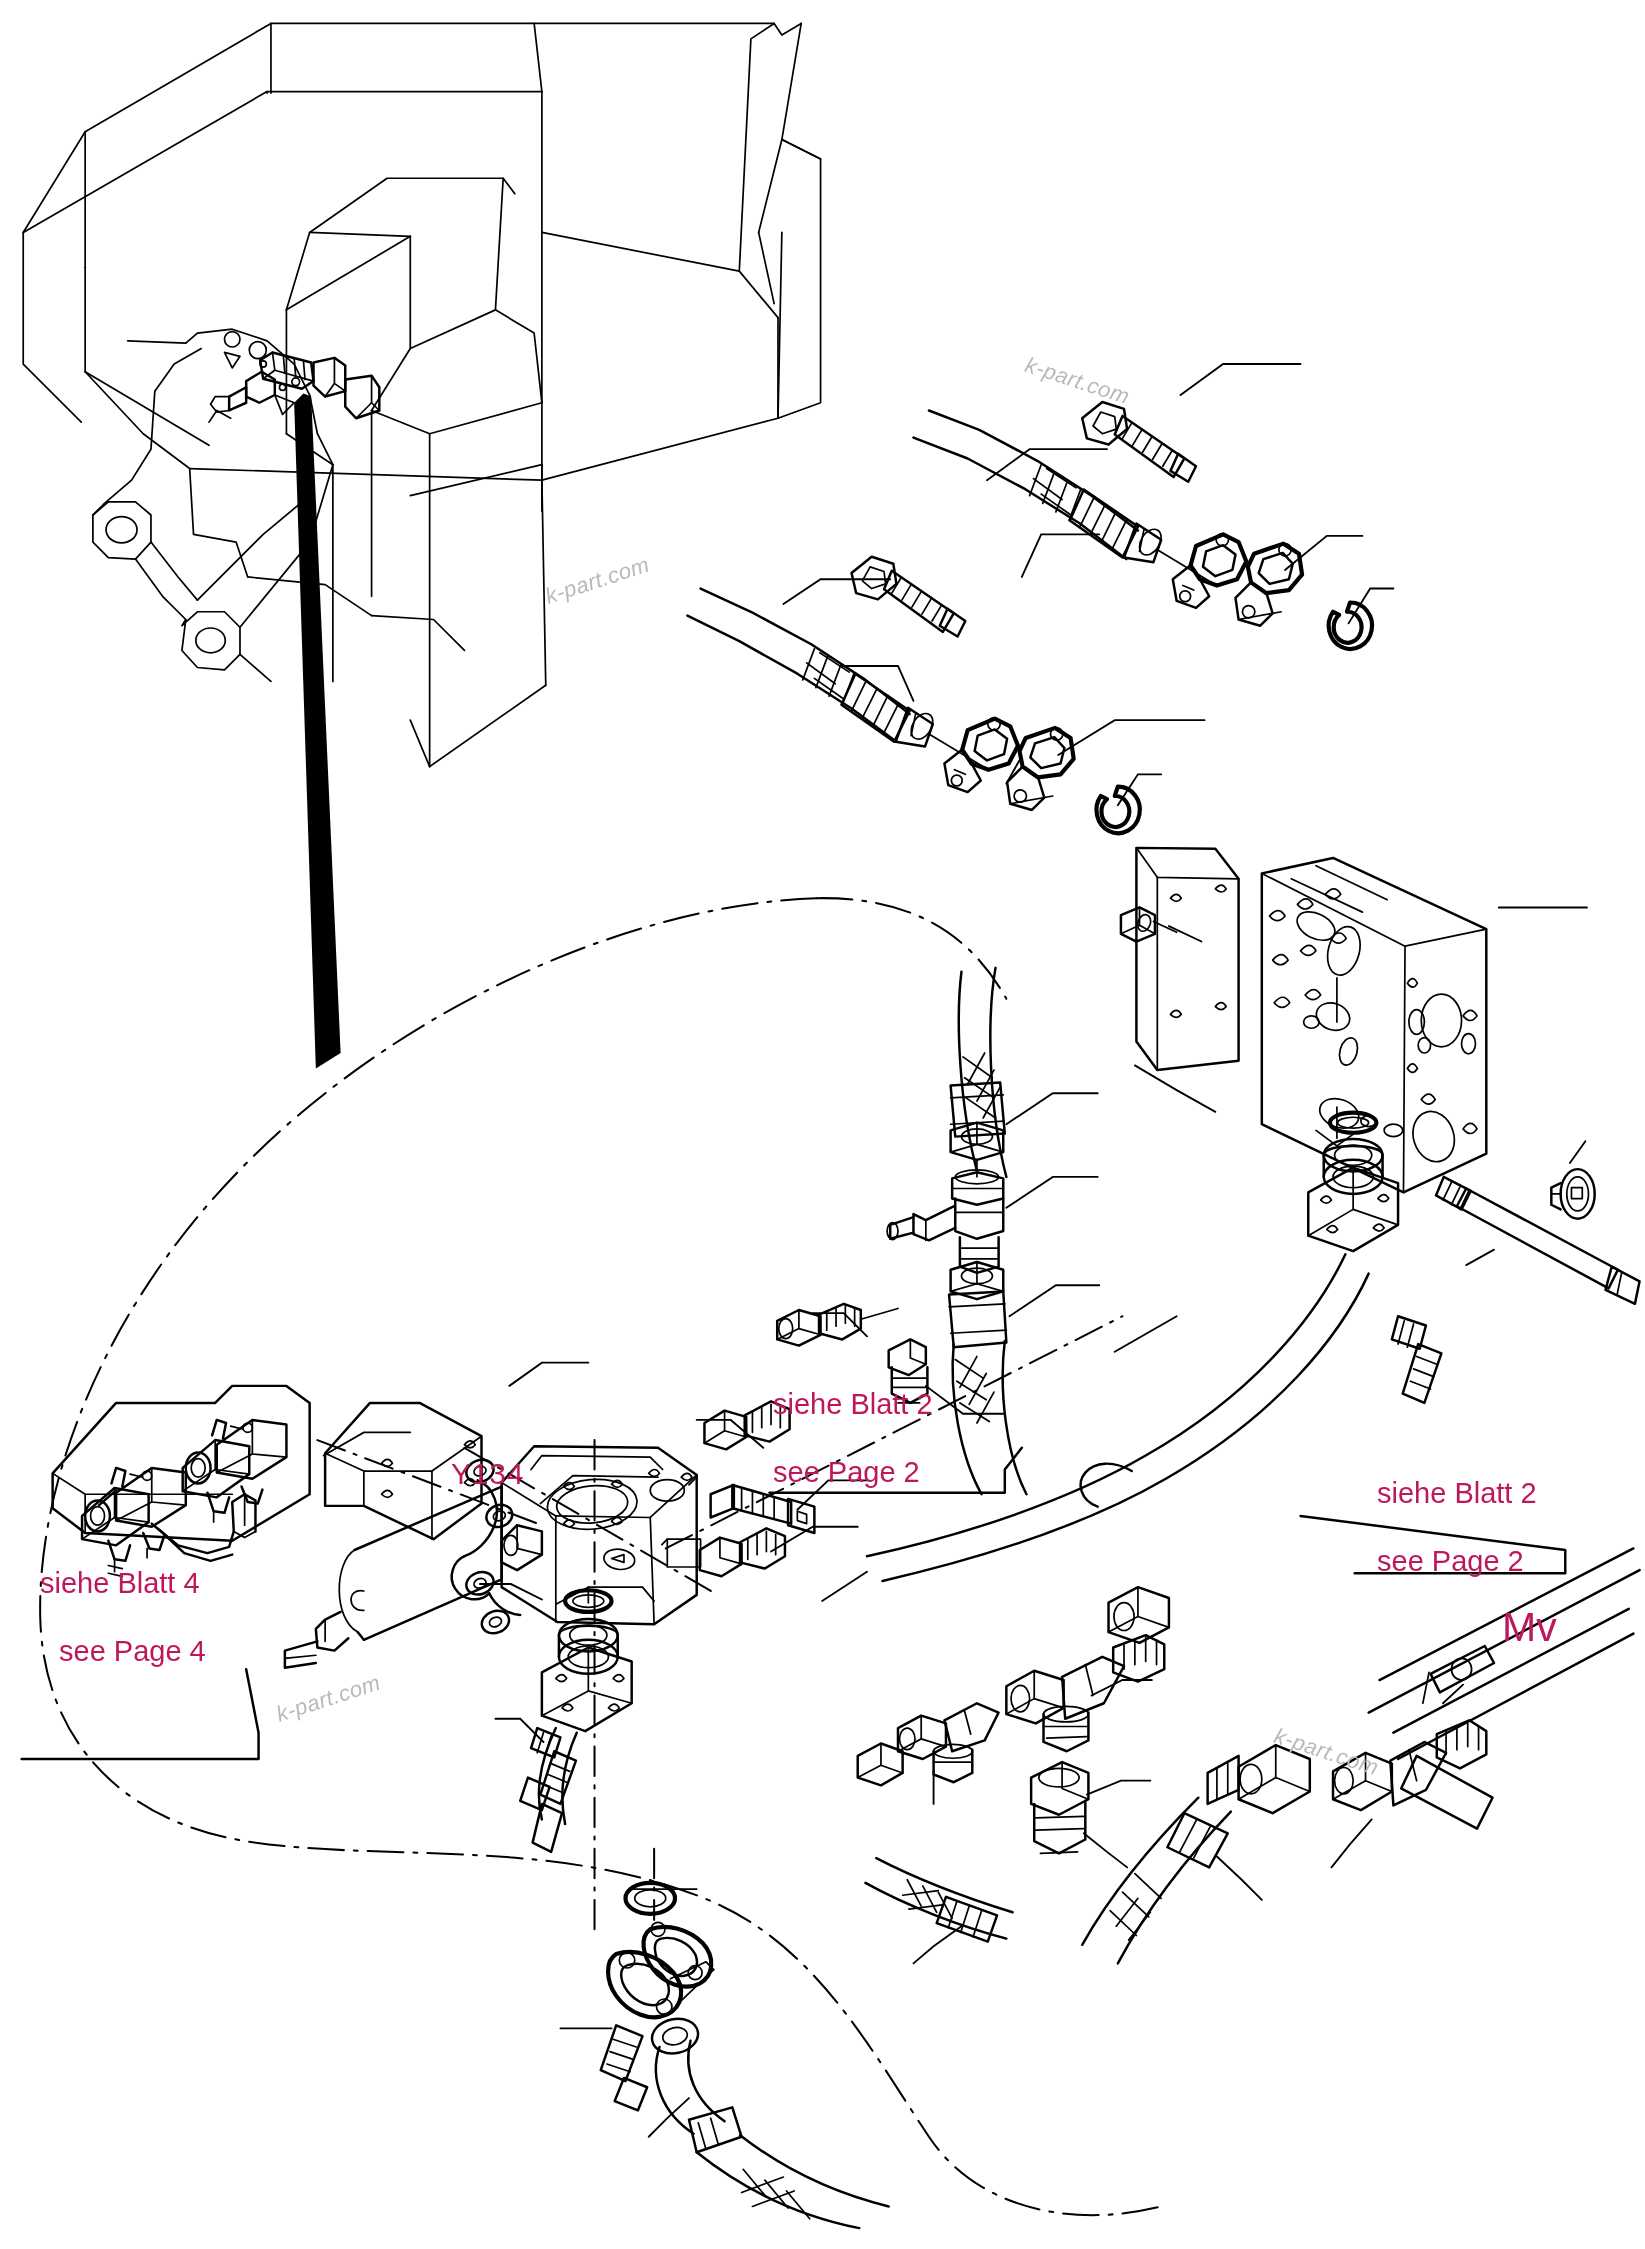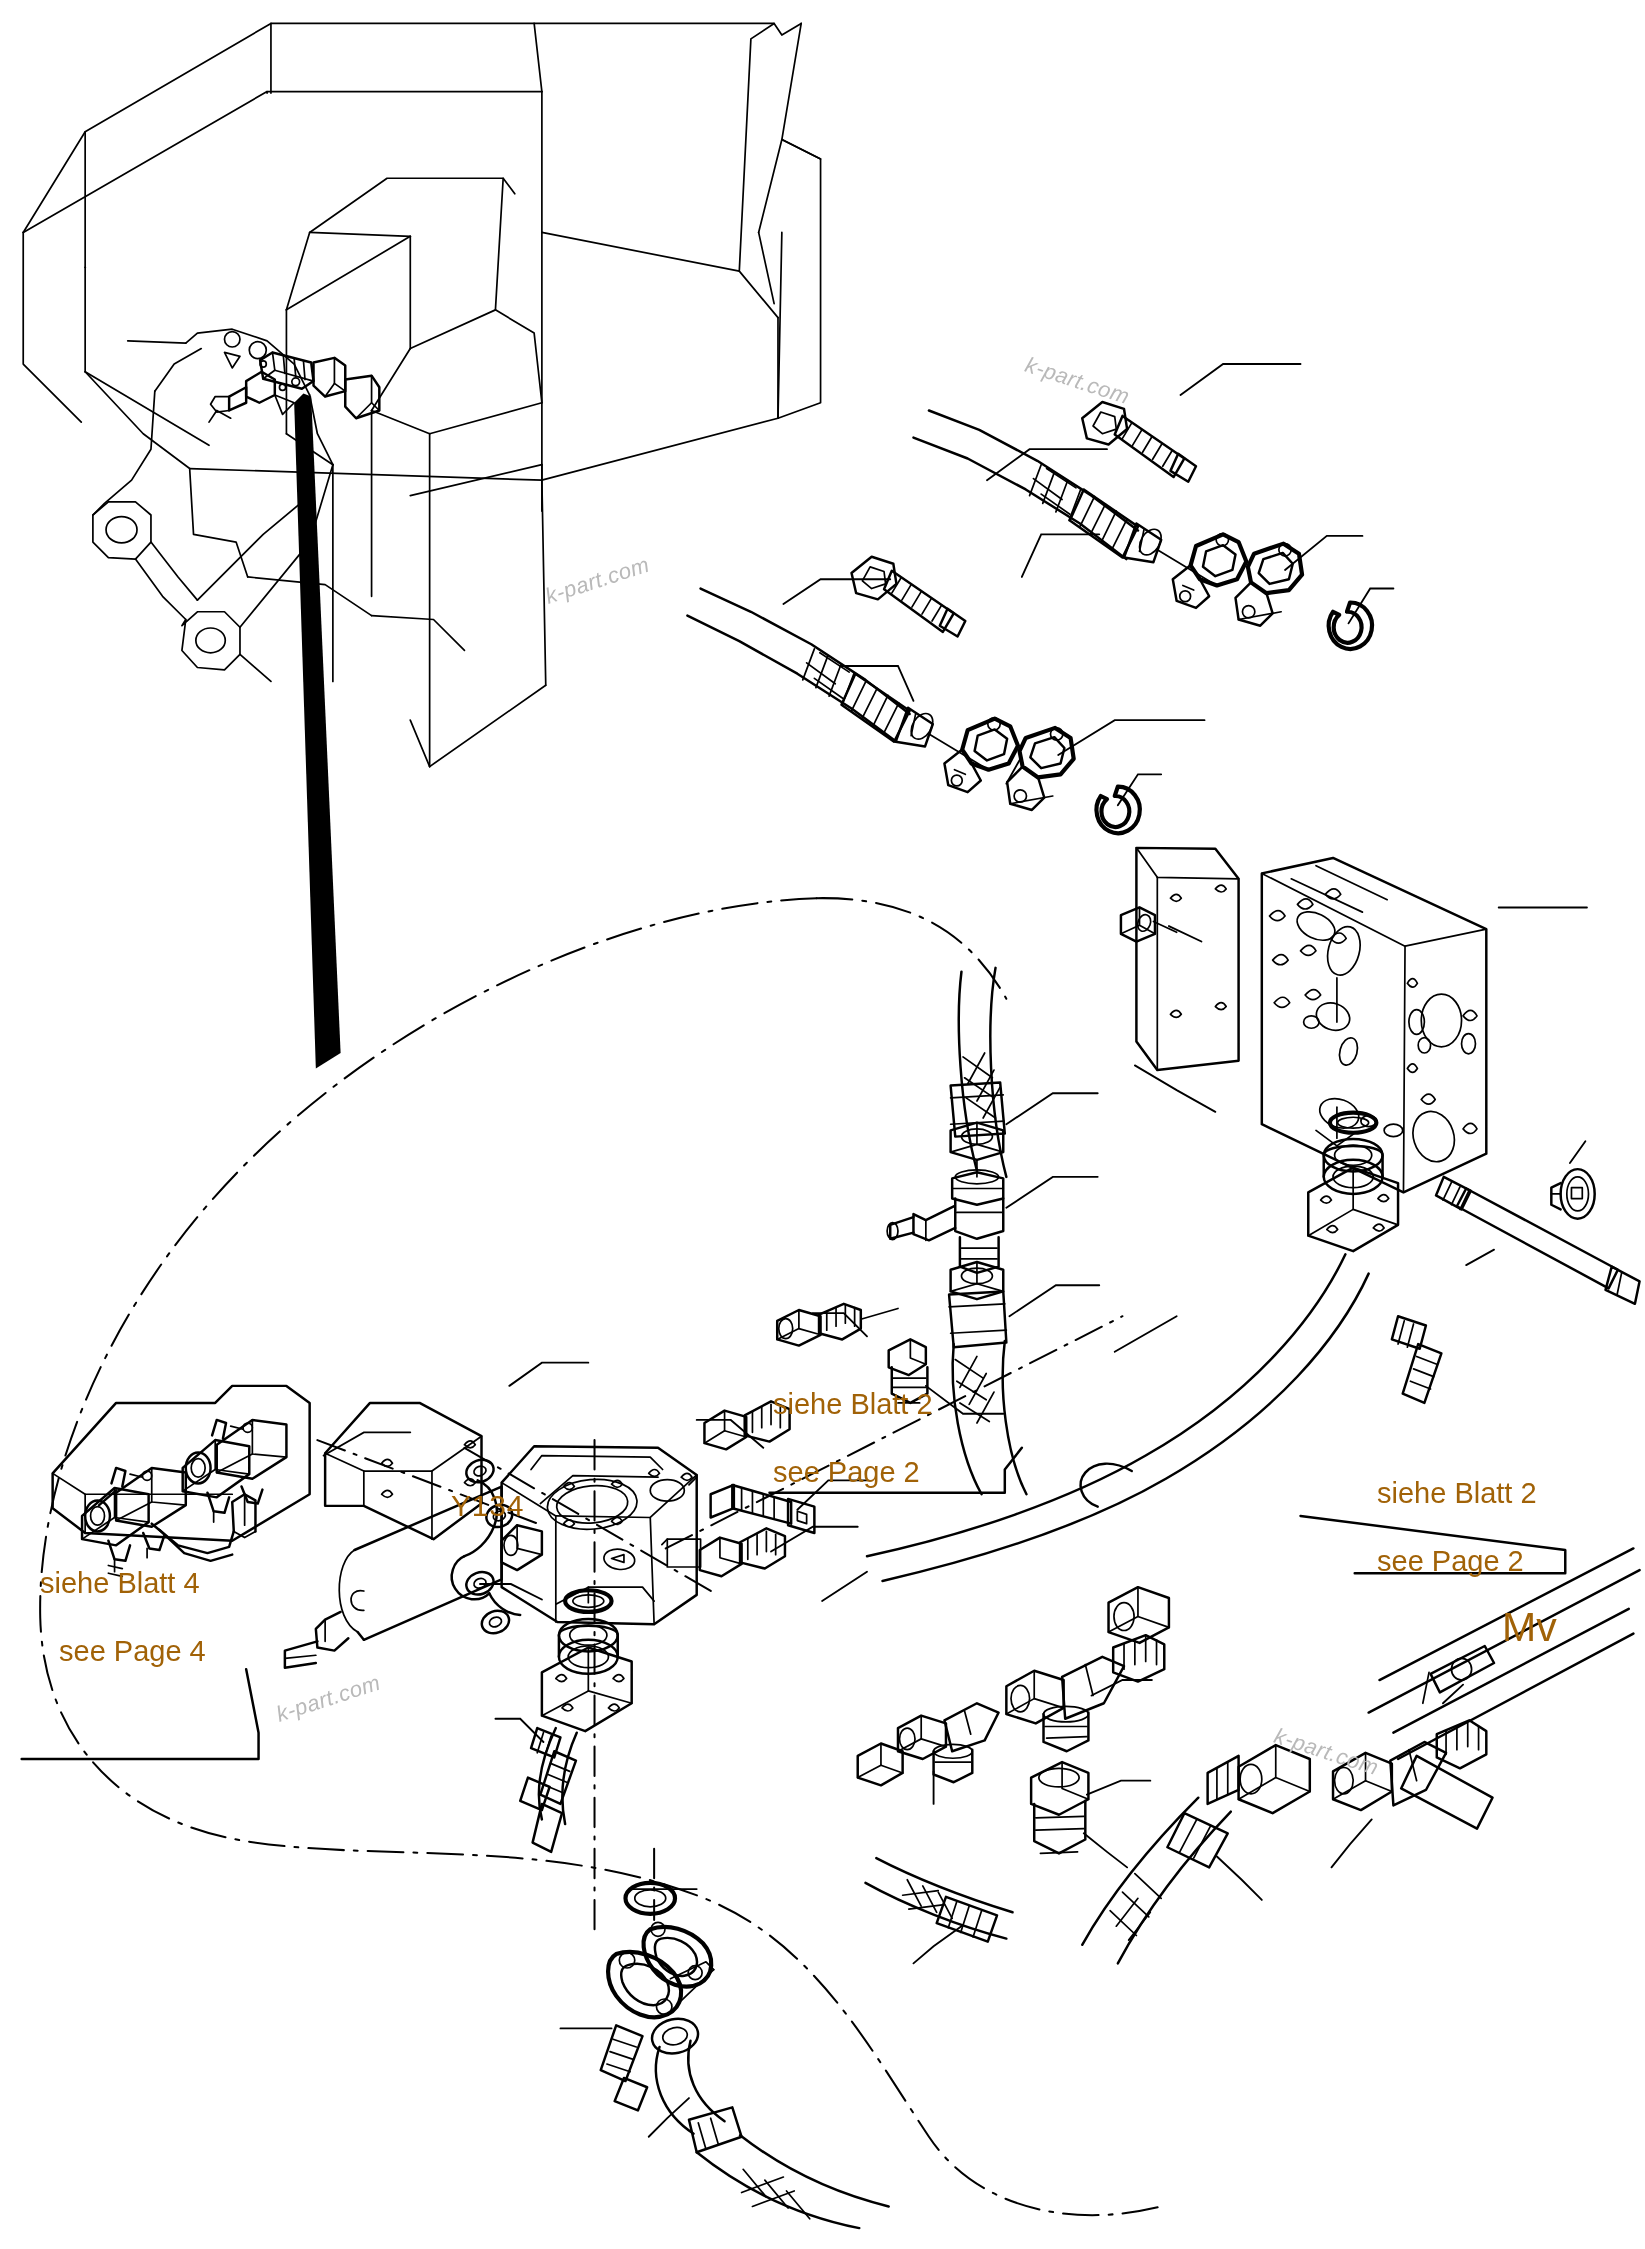--- a/index.html
+++ b/index.html
@@ -20,21 +20,21 @@
   }
   #art {
     position: absolute;
     left: 0;
     top: 0;
     width: 1645px;
     height: 2250px;
   }
   .txt {
     position: absolute;
-    color: #a16207;
+    color: #be185d;
     font-family: "Liberation Sans", sans-serif;
     white-space: pre;
     line-height: 1.18;
   }
   .callout {
     font-size: 29px;
     font-weight: 400;
   }
   .tag {
     font-size: 30px;
@@ -899,21 +899,21 @@
       <path class="lead" d="M1120 2030 L1062 2068"></path>
     </g>
 
     <g>
       <path class="l" d="M994 1928 L1298 1928 L1298 1898 L1320 1870"></path>
       <path class="l" d="M1750 2032 L2022 2032 L2022 2002 L1680 1958"></path>
       <path class="l" d="M28 2272 L334 2272 L334 2238 L318 2156"></path>
     </g>
   </svg>
 
-  <div class="txt tag" style="left:451px; top:1488px;">Y134</div>
+  <div class="txt tag" style="left:451px; top:1456px;">Y134</div>
 
   <div class="txt mv" style="left:1502px; top:1603px;">Mv</div>
 
   <div style="position:absolute; left:773px; top:1387px;">
     <div class="txt callout" style="position:relative; left:0; top:0;">siehe Blatt 2</div>
     <div class="txt callout" style="position:relative; left:0; top:34px;">see Page 2</div>
   </div>
 
   <div style="position:absolute; left:1377px; top:1476px;">
     <div class="txt callout" style="position:relative; left:0; top:0;">siehe Blatt 2</div>

